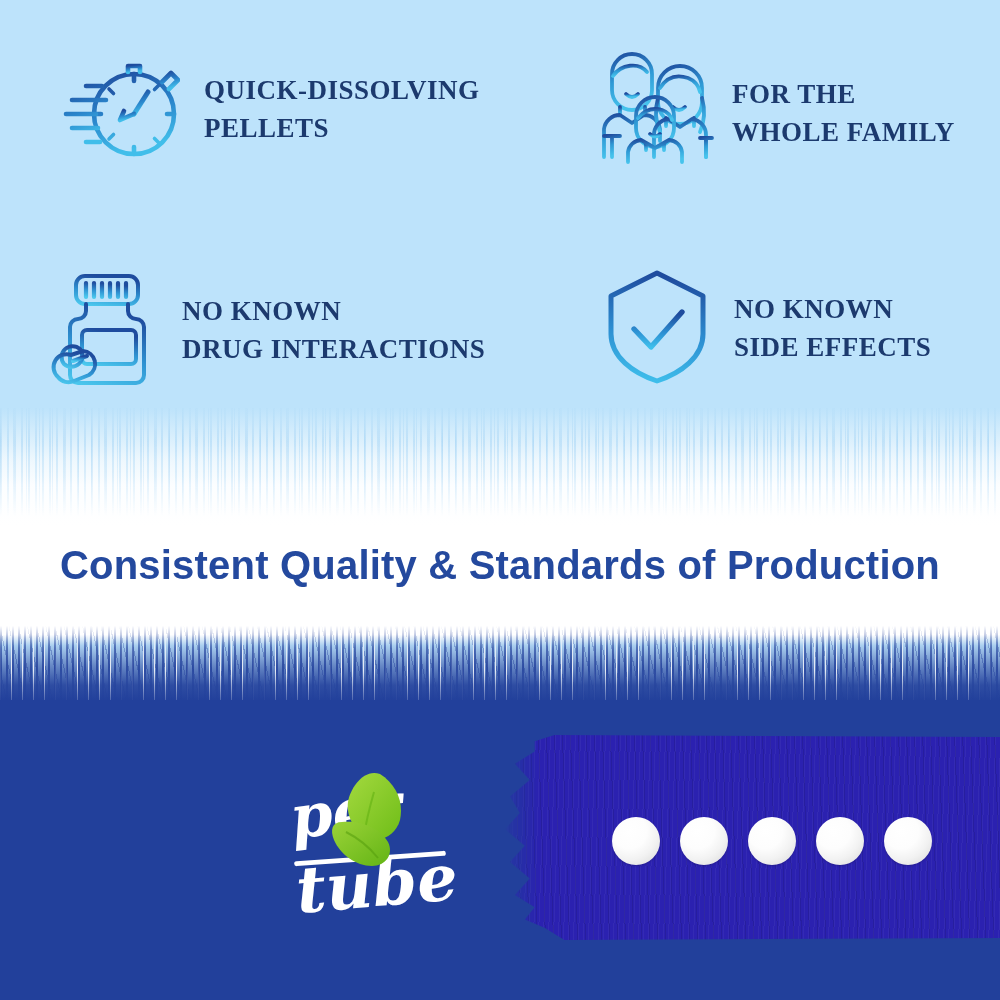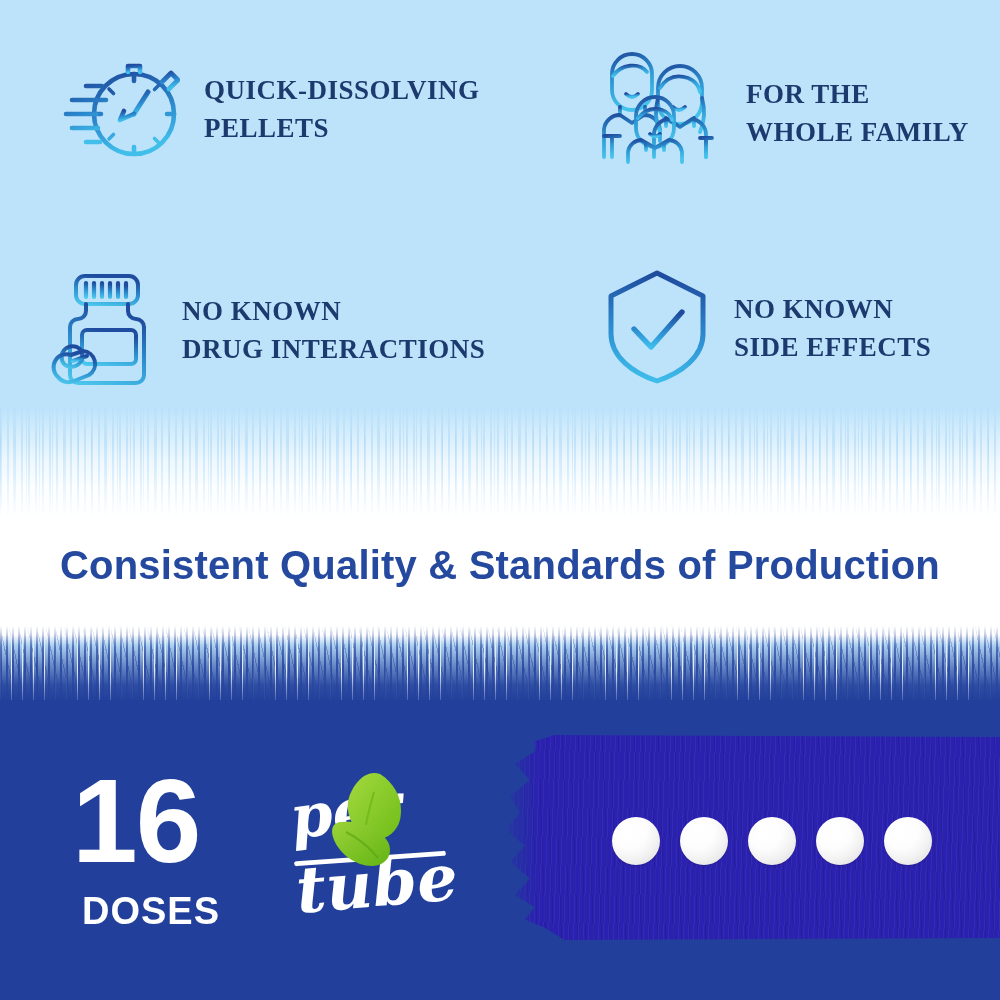--- a/index.html
+++ b/index.html
@@ -24,21 +24,21 @@
     font-size:27px;
     line-height:1.42;
     font-weight:700;
     letter-spacing:.5px;
     text-transform:uppercase;
     white-space:pre-line;
   }
   #feat-0{left:62px;top:52px;}
   #feat-0 .ftext{margin-left:24px;}
   #feat-1{left:600px;top:52px;}
-  #feat-1 .ftext{margin-left:28px;}
+  #feat-1 .ftext{margin-left:14px;}
   #feat-2{left:46px;top:268px;}
   #feat-2 .ftext{margin-left:18px;}
   #feat-3{left:604px;top:266px;}
   #feat-3 .ftext{margin-left:24px;}
 
   
   .band-top{
     position:absolute;left:0;top:408px;width:1000px;height:118px;
     background:
       linear-gradient(to bottom,
@@ -316,22 +316,20 @@
 
   <div class="pellets">
     <span class="pellet"></span>
     <span class="pellet"></span>
     <span class="pellet"></span>
     <span class="pellet"></span>
     <span class="pellet"></span>
   </div>
 
   <div class="doses-block">
-    <div class="doses-num">16</div>
-    <div class="doses-word">DOSES</div>
     <div class="script">
       <span class="s1">per</span>
       <span class="bar"></span>
       <span class="s2">tube</span>
     </div>
     <span class="leaves">
       <svg width="96" height="104" viewBox="0 0 96 104" fill="none">
         <defs>
           <linearGradient id="gLeafA" x1="0" y1="0" x2="1" y2="1">
             <stop offset="0" stop-color="#A4D93F"></stop>

